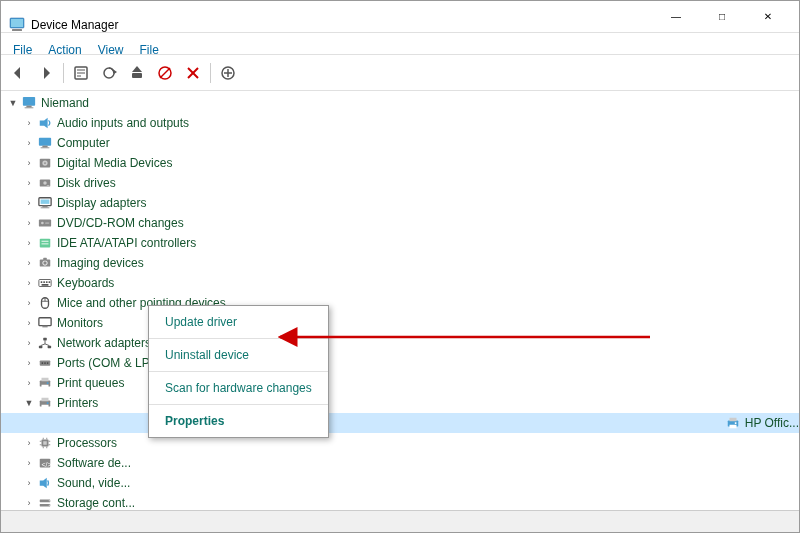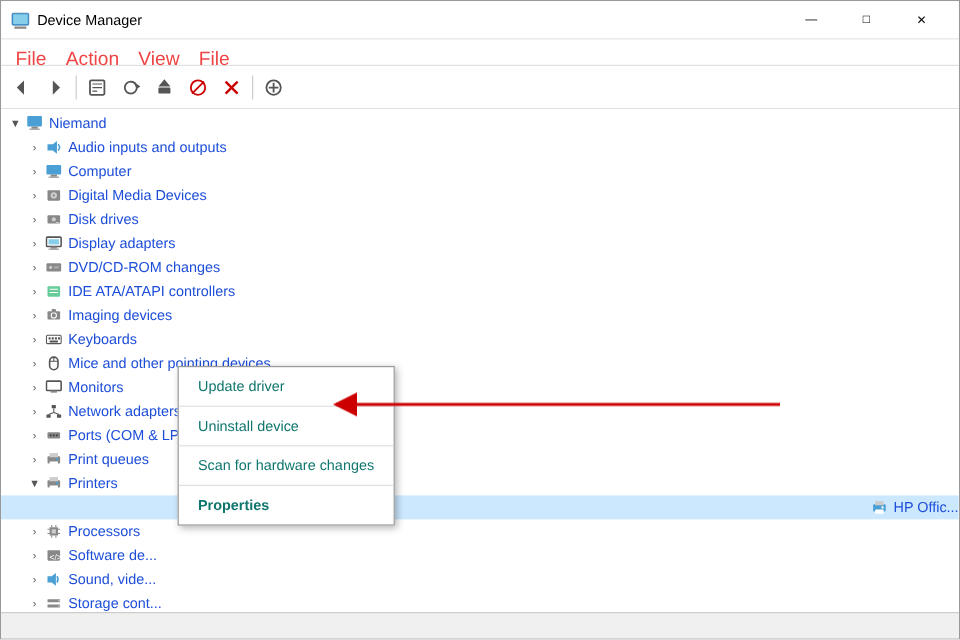--- a/index.html
+++ b/index.html
@@ -20,21 +20,21 @@
       border: 1px solid #999;
       background: #fff;
       display: flex;
       flex-direction: column;
     }
 
     .title-bar {
       background: #fff;
       height: 32px;
       display: flex;
-      align-items: center;
+      align-items: flex-end;
       padding: 0 8px;
       border-bottom: 1px solid #e0e0e0;
       user-select: none;
     }
 
     .title-bar-icon {
       width: 16px;
       height: 16px;
       margin-right: 6px;
       display: flex;
@@ -73,22 +73,22 @@
       display: flex;
       align-items: center;
       padding: 0 4px;
       background: #fff;
       border-bottom: 1px solid #e0e0e0;
     }
 
     .menu-item {
       padding: 2px 8px;
       cursor: pointer;
-      font-size: 16px;
-      color: #ef4444;
+      font-size: 12px;
+      color: #0369a1;
       margin-top: 12px;
     }
 
     
     .toolbar {
       height: 36px;
       display: flex;
       align-items: center;
       padding: 2px 4px;
       background: #fff;
@@ -153,21 +153,21 @@
     .item-icon {
       width: 16px;
       height: 16px;
       margin-right: 4px;
       display: inline-flex;
       align-items: center;
       justify-content: center;
       flex-shrink: 0;
     }
 
-    .item-label { color: #1d4ed8; }
+    .item-label { color: #14532d; }
 
     
     .status-bar {
       height: 22px;
       background: #f0f0f0;
       border-top: 1px solid #ccc;
       display: flex;
       align-items: center;
       padding: 0 8px;
       font-size: 12px;

